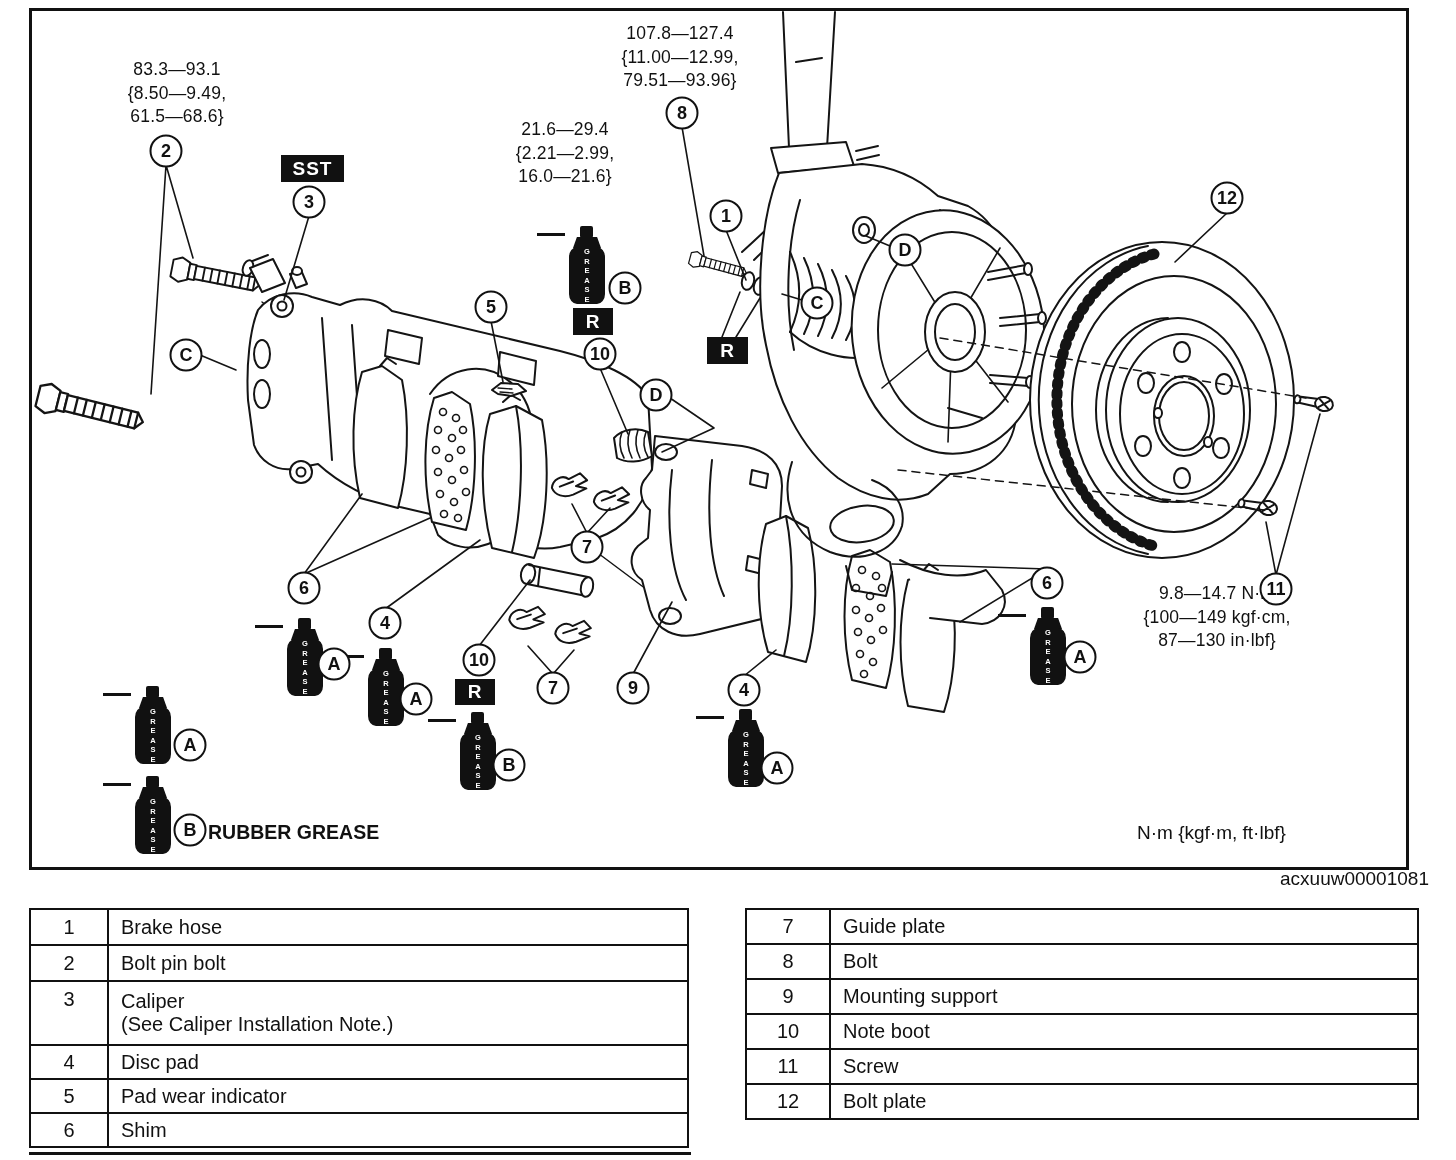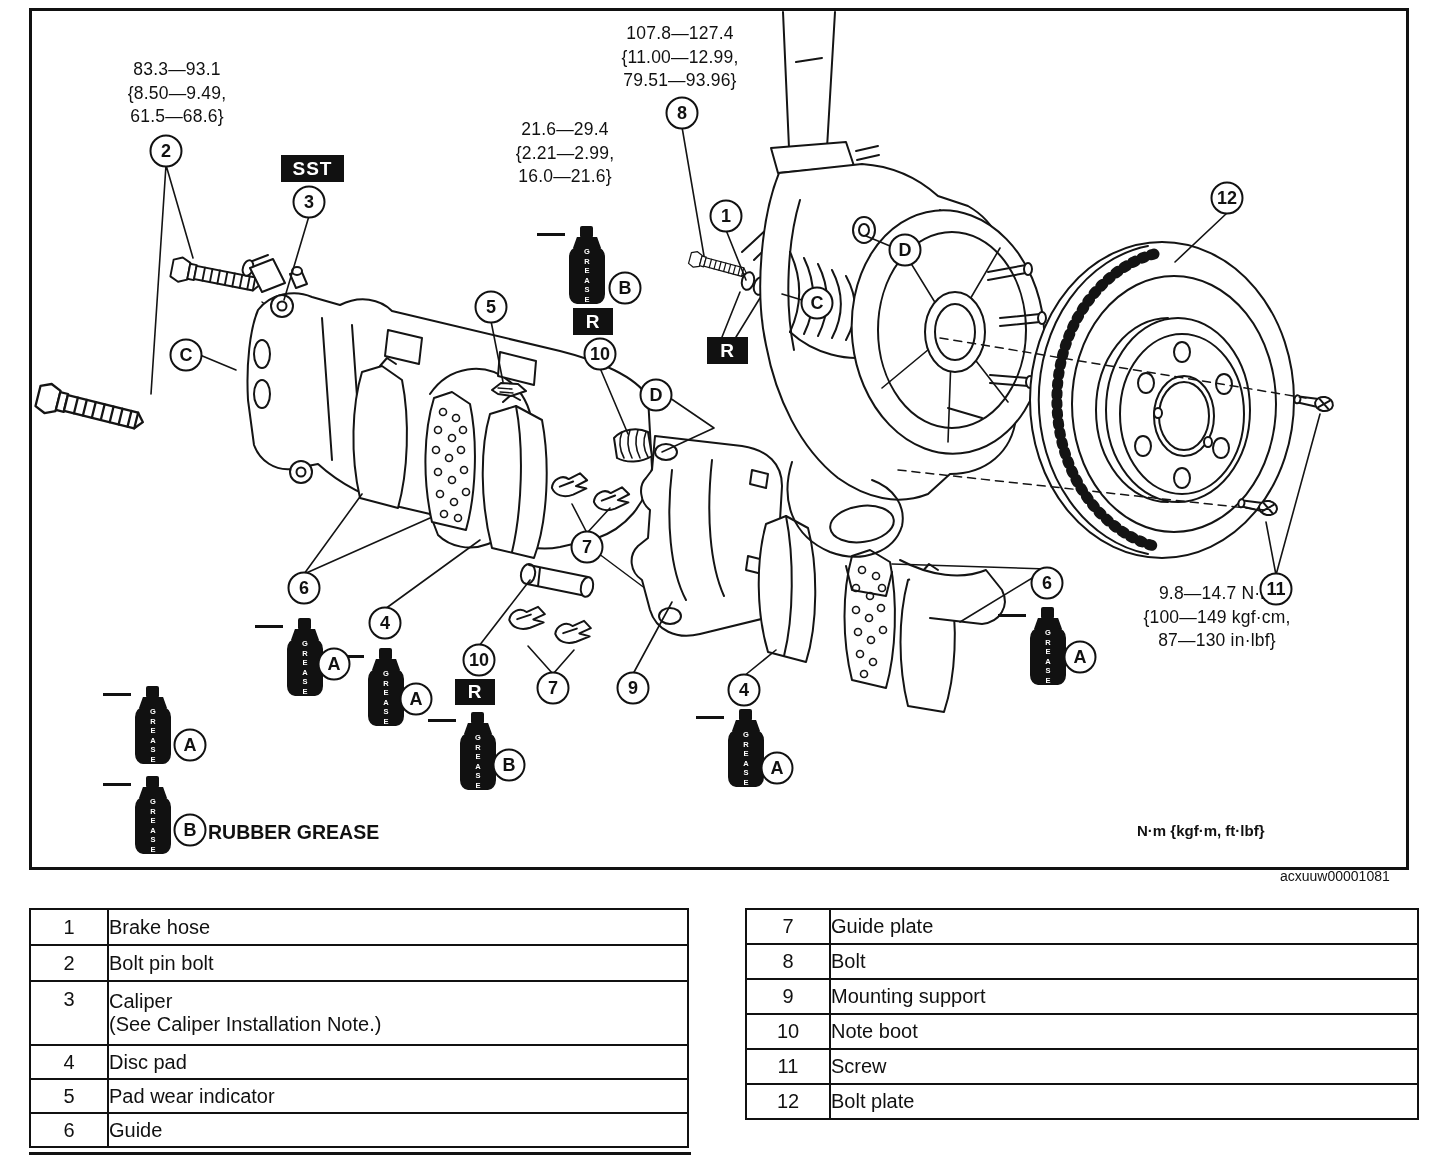--- a/index.html
+++ b/index.html
@@ -17,27 +17,27 @@
   .bottle{position:absolute;width:40px;height:78px;z-index:5;}
   .bottle .spray{position:absolute;left:-30px;top:7px;width:28px;height:3px;background:#111;}
   .bottle .nozzle{position:absolute;left:13px;top:0;width:13px;height:12px;background:#111;border-radius:2px;}
   .bottle .cap{position:absolute;left:6px;top:11px;width:28px;height:11px;background:#111;
                clip-path:polygon(14% 0,86% 0,100% 100%,0 100%);}
   .bottle .body{position:absolute;left:2px;top:21px;width:36px;height:57px;background:#111;
                 border-radius:8px/10px;display:flex;align-items:center;justify-content:center;}
   .bottle .gtext{writing-mode:vertical-rl;text-orientation:upright;color:#fff;font-size:7.5px;
                  font-weight:bold;letter-spacing:.5px;}
   .legend-text{position:absolute;font-weight:bold;font-size:19.5px;line-height:25px;white-space:pre-line;}
-  .units{position:absolute;font-weight:bold;font-size:15px;}
-  .figcode{position:absolute;font-size:14px;}
+  .units{position:absolute;font-weight:normal;font-size:19px;}
+  .figcode{position:absolute;font-size:19px;}
   table.parts{position:absolute;border-collapse:collapse;table-layout:fixed;
               font-size:20px;background:#fff;}
   table.parts td{border:2.5px solid #111;padding:2px 0;vertical-align:middle;}
   table.parts td.num{text-align:center;font-size:20px;}
-  table.parts td.lbl{}
+  table.parts td.lbl{padding-left:12px;}
   .under-line{position:absolute;background:#111;}
 </style>
 </head>
 <body>
 
 <div class="page">
   <div class="frame"></div>
 
   <svg class="art" width="1456" height="900" viewBox="0 0 1456 900" fill="none" stroke="#141414" stroke-width="2" stroke-linecap="round" stroke-linejoin="round">
     <defs>
@@ -418,21 +418,21 @@
     <tr style="height:34px">
       <td class="num">4</td>
       <td class="lbl">Disc pad</td>
     </tr>
     <tr style="height:34px">
       <td class="num">5</td>
       <td class="lbl">Pad wear indicator</td>
     </tr>
     <tr style="height:34px">
       <td class="num">6</td>
-      <td class="lbl">Guide</td>
+      <td class="lbl">Shim</td>
     </tr>
   </tbody>
     </table>
 
   <table class="parts" style="left:745px;top:908px;width:674px">
     <colgroup>
         <col style="width:84px">
         <col>
       </colgroup>
     <tbody>

